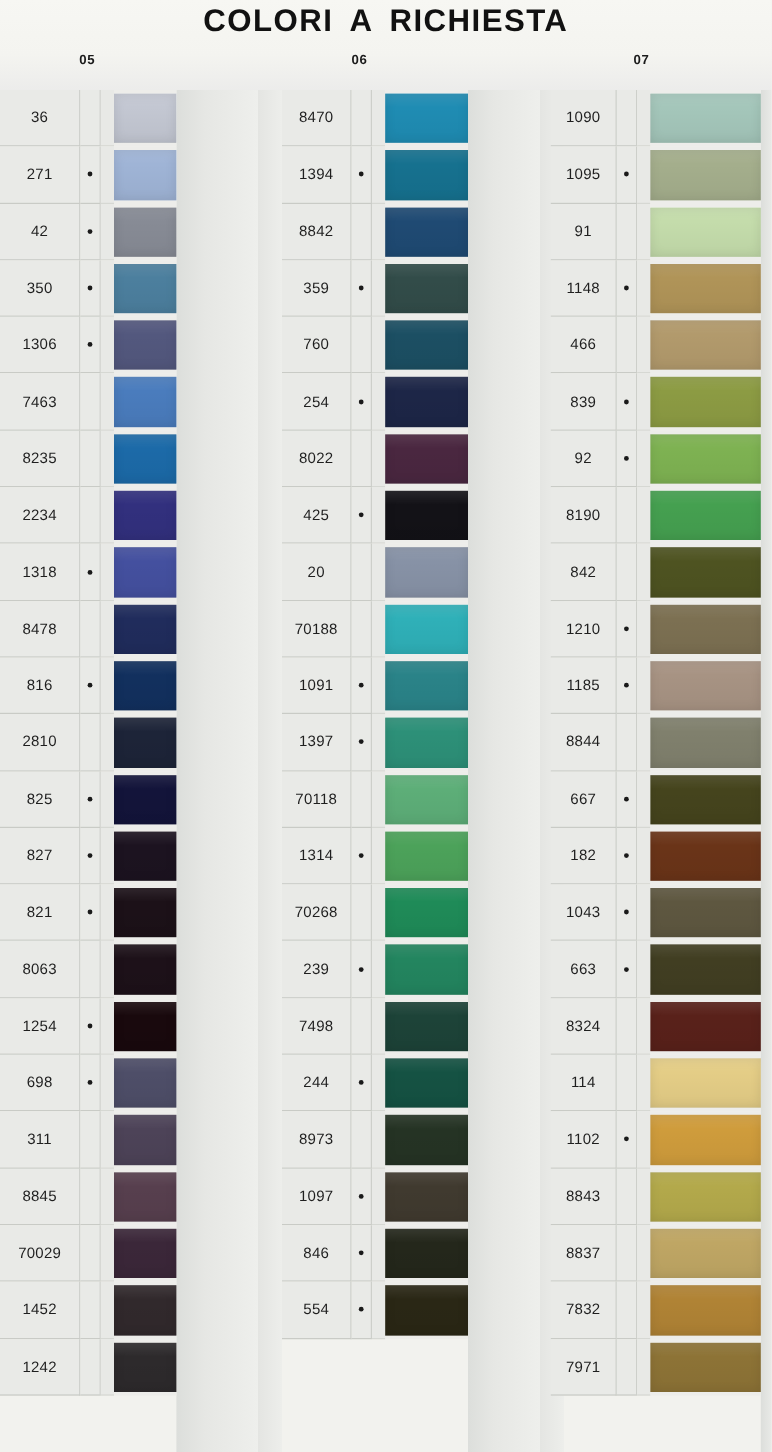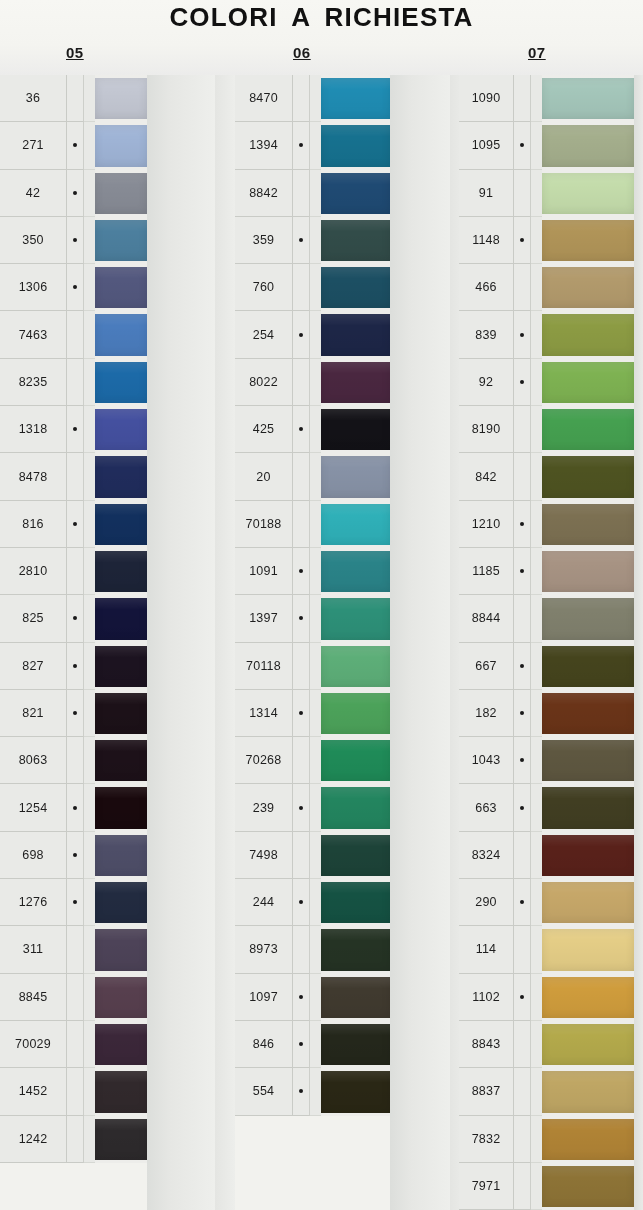--- a/index.html
+++ b/index.html
@@ -31,25 +31,24 @@
     font-size: 26px;
     font-weight: bold;
     letter-spacing: 1.2px;
     color: #111;
     word-spacing: 6px;
     font-family: "Liberation Sans", sans-serif;
   }
   .col-header {
     position: absolute;
     top: 44px;
-    font-size: 15px;
+    font-size: 11px;
     font-weight: bold;
     color: #1a1a1a;
     letter-spacing: 0.5px;
-    text-decoration: underline;
   }
   #col-header-05 { left: 66px; }
   #col-header-06 { left: 293px; }
   #col-header-07 { left: 528px; }
 
   
   #columns {
     position: absolute;
     left: 0; top: 75px;
     width: 643px;
@@ -244,20 +243,30 @@
         <div class="code-cell">8235</div>
         <div class="dot-cell">
           <span class="dot hidden"></span>
         </div>
         <div class="pad-cell"></div>
         <div class="swatch-cell">
           <div class="swatch-fill" style="background: rgb(28, 106, 168);"></div>
         </div>
       </div>
       <div class="swatch-row">
+        <div class="code-cell">2234</div>
+        <div class="dot-cell">
+          <span class="dot hidden"></span>
+        </div>
+        <div class="pad-cell"></div>
+        <div class="swatch-cell">
+          <div class="swatch-fill" style="background: rgb(50, 48, 126);"></div>
+        </div>
+      </div>
+      <div class="swatch-row">
         <div class="code-cell">1318</div>
         <div class="dot-cell">
           <span class="dot"></span>
         </div>
         <div class="pad-cell"></div>
         <div class="swatch-cell">
           <div class="swatch-fill" style="background: rgb(68, 80, 159);"></div>
         </div>
       </div>
       <div class="swatch-row">
@@ -341,30 +350,20 @@
         </div>
       </div>
       <div class="swatch-row">
         <div class="code-cell">698</div>
         <div class="dot-cell">
           <span class="dot"></span>
         </div>
         <div class="pad-cell"></div>
         <div class="swatch-cell">
           <div class="swatch-fill" style="background: rgb(78, 78, 104);"></div>
-        </div>
-      </div>
-      <div class="swatch-row">
-        <div class="code-cell">1276</div>
-        <div class="dot-cell">
-          <span class="dot"></span>
-        </div>
-        <div class="pad-cell"></div>
-        <div class="swatch-cell">
-          <div class="swatch-fill" style="background: rgb(34, 43, 64);"></div>
         </div>
       </div>
       <div class="swatch-row">
         <div class="code-cell">311</div>
         <div class="dot-cell">
           <span class="dot hidden"></span>
         </div>
         <div class="pad-cell"></div>
         <div class="swatch-cell">
           <div class="swatch-fill" style="background: rgb(77, 67, 88);"></div>
@@ -802,30 +801,20 @@
         <div class="code-cell">8324</div>
         <div class="dot-cell">
           <span class="dot hidden"></span>
         </div>
         <div class="pad-cell"></div>
         <div class="swatch-cell">
           <div class="swatch-fill" style="background: rgb(89, 33, 26);"></div>
         </div>
       </div>
       <div class="swatch-row">
-        <div class="code-cell">290</div>
-        <div class="dot-cell">
-          <span class="dot"></span>
-        </div>
-        <div class="pad-cell"></div>
-        <div class="swatch-cell">
-          <div class="swatch-fill" style="background: rgb(198, 167, 105);"></div>
-        </div>
-      </div>
-      <div class="swatch-row">
         <div class="code-cell">114</div>
         <div class="dot-cell">
           <span class="dot hidden"></span>
         </div>
         <div class="pad-cell"></div>
         <div class="swatch-cell">
           <div class="swatch-fill" style="background: rgb(228, 205, 134);"></div>
         </div>
       </div>
       <div class="swatch-row">

